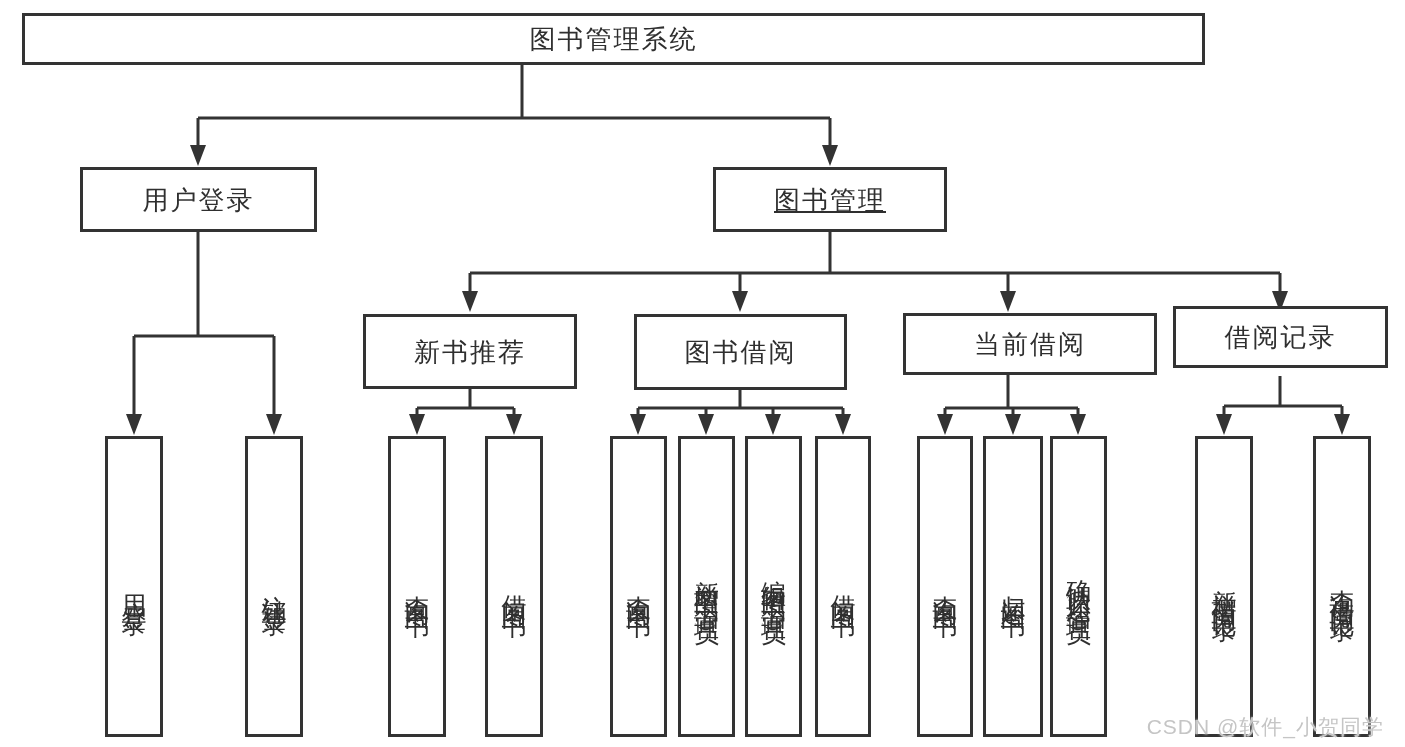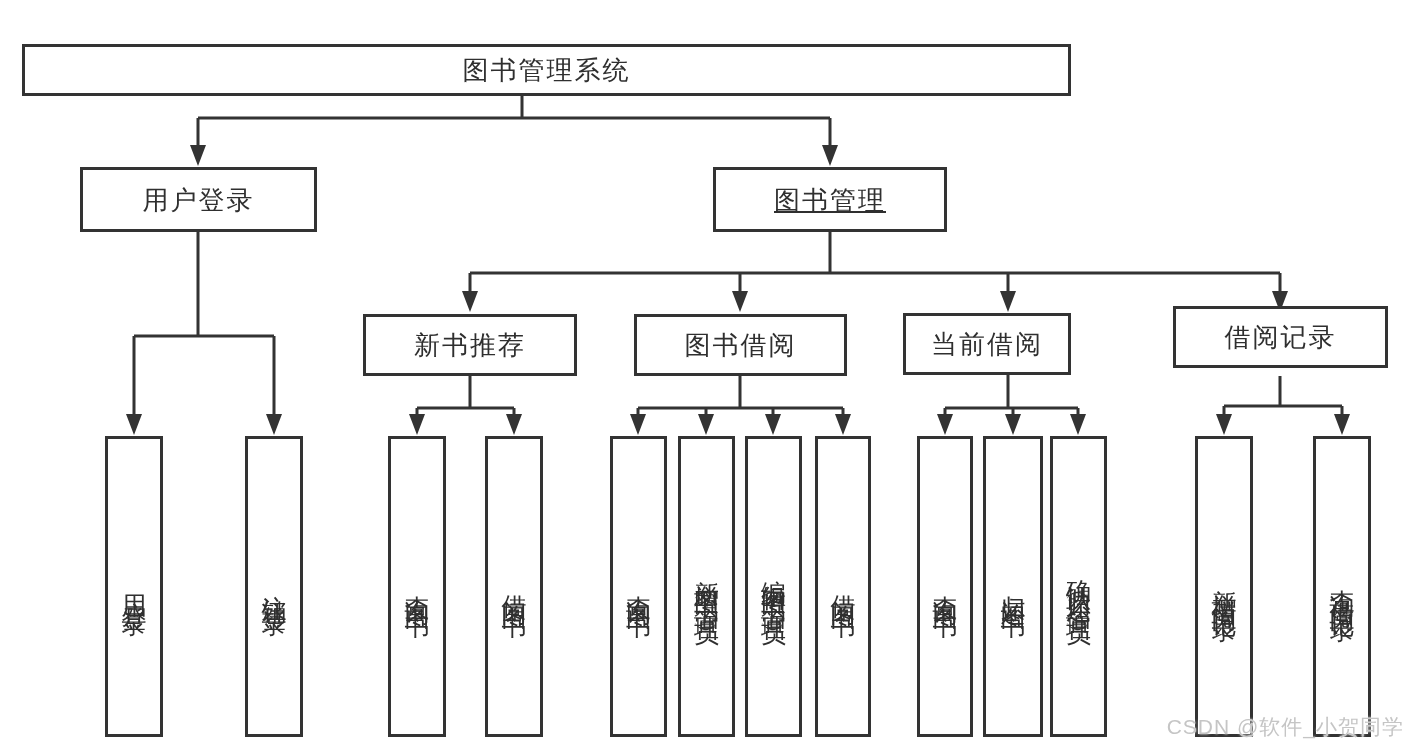--- a/index.html
+++ b/index.html
@@ -31,45 +31,45 @@
   }
   .h-box { font-size: 26px; letter-spacing: 2px; white-space: nowrap; }
   .v-box {
     writing-mode: vertical-rl;
     text-orientation: mixed;
     font-size: 25px;
     letter-spacing: 6px;
     white-space: nowrap;
   }
   
-  #n-root   { left: 22px;   top: 13px;  width: 1049px; height: 52px; margin-top: 31px; }
+  #n-root   { left: 22px;   top: 13px;  width: 1183px; height: 52px; }
   #n-login  { left: 80px;   top: 167px; width: 237px;  height: 65px; }
   #n-mgmt   { left: 713px;  top: 167px; width: 234px;  height: 65px; text-decoration: underline; }
-  #n-newbook{ left: 363px;  top: 314px; width: 214px;  height: 62px; }
-  #n-borrow { left: 634px;  top: 314px; width: 213px;  height: 62px; }
-  #n-current{ left: 903px;  top: 313px; width: 168px;  height: 62px; }
+  #n-newbook{ left: 363px;  top: 314px; width: 214px;  height: 75px; }
+  #n-borrow { left: 634px;  top: 314px; width: 213px;  height: 76px; }
+  #n-current{ left: 903px;  top: 313px; width: 254px;  height: 62px; }
   #n-record { left: 1173px; top: 306px; width: 215px;  height: 62px; }
 
   #l-login1  { left: 105px;  top: 436px; width: 58px; height: 301px; }
   #l-login2  { left: 245px;  top: 436px; width: 58px; height: 301px; }
   #l-nb1     { left: 388px;  top: 436px; width: 58px; height: 301px; }
   #l-nb2     { left: 485px;  top: 436px; width: 58px; height: 301px; }
   #l-bb1     { left: 610px;  top: 436px; width: 57px; height: 301px; }
   #l-bb2     { left: 678px;  top: 436px; width: 57px; height: 301px; }
   #l-bb3     { left: 745px;  top: 436px; width: 57px; height: 301px; }
   #l-bb4     { left: 815px;  top: 436px; width: 56px; height: 301px; }
   #l-cb1     { left: 917px;  top: 436px; width: 56px; height: 301px; }
   #l-cb2     { left: 983px;  top: 436px; width: 60px; height: 301px; }
   #l-cb3     { left: 1050px; top: 436px; width: 57px; height: 301px; }
   #l-rc1     { left: 1195px; top: 436px; width: 58px; height: 301px; }
   #l-rc2     { left: 1313px; top: 436px; width: 58px; height: 301px; }
 
   #watermark {
     position: absolute;
-    right: 1px;
+    right: 21px;
     bottom: 6px;
     z-index: 2;
     font-size: 21px;
     color: #c5c5c5;
     letter-spacing: 1px;
     text-shadow: 0 0 3px #ffffff, 0 0 1px #ffffff;
     white-space: nowrap;
   }
 </style>
 </head>

